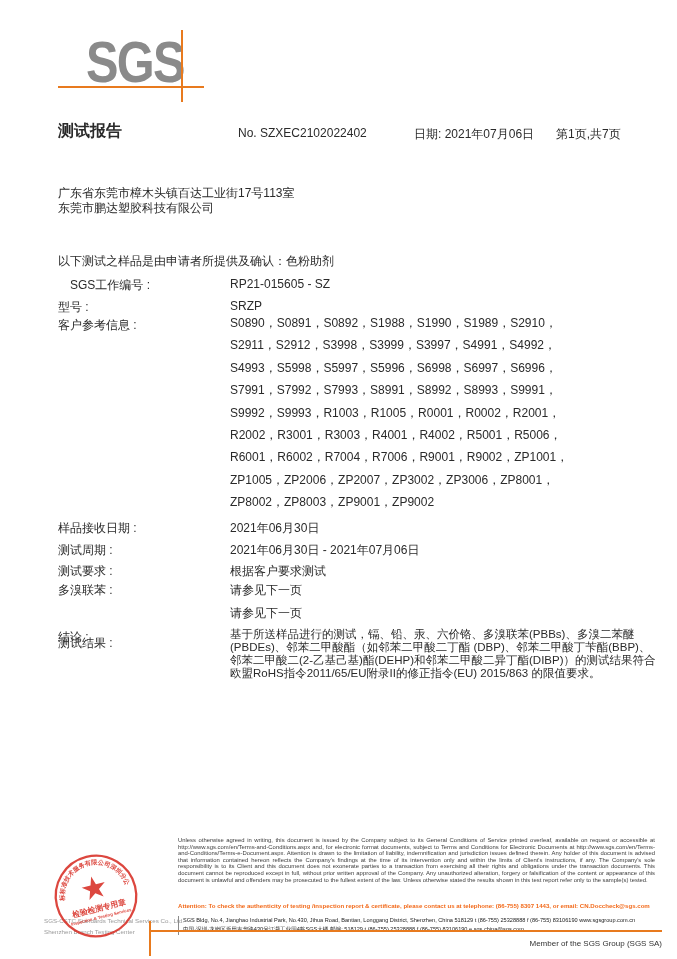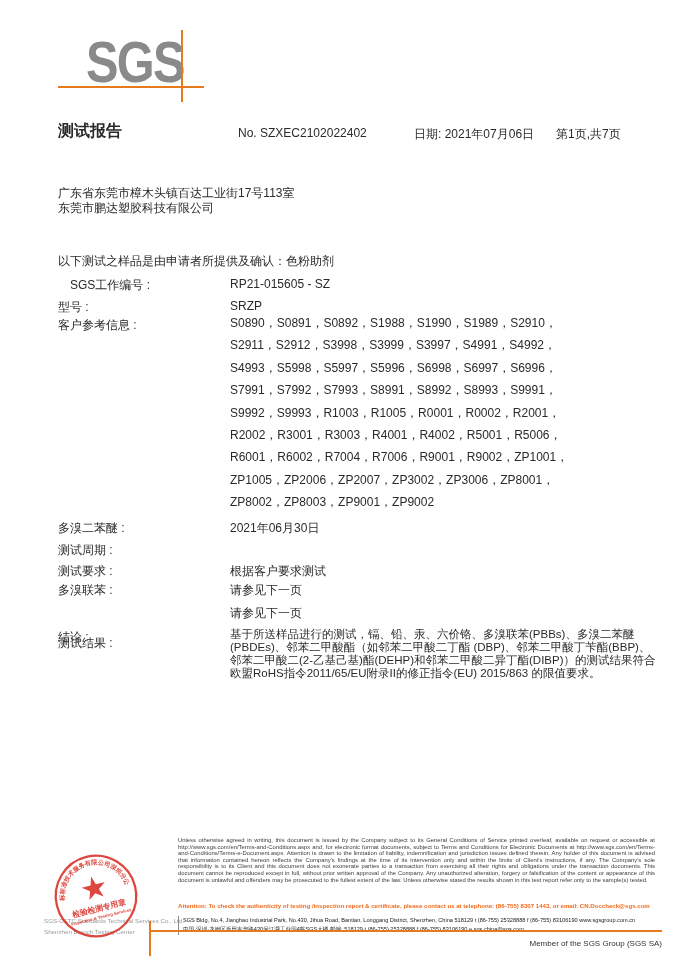--- a/index.html
+++ b/index.html
@@ -87,24 +87,25 @@
   <div class="ref-block">S0890，S0891，S0892，S1988，S1990，S1989，S2910，
 S2911，S2912，S3998，S3999，S3997，S4991，S4992，
 S4993，S5998，S5997，S5996，S6998，S6997，S6996，
 S7991，S7992，S7993，S8991，S8992，S8993，S9991，
 S9992，S9993，R1003，R1005，R0001，R0002，R2001，
 R2002，R3001，R3003，R4001，R4002，R5001，R5006，
 R6001，R6002，R7004，R7006，R9001，R9002，ZP1001，
 ZP1005，ZP2006，ZP2007，ZP3002，ZP3006，ZP8001，
 ZP8002，ZP8003，ZP9001，ZP9002</div>
 
-  <div class="lbl" style="top:520px;">多溴二苯醚 :</div>
+  <div class="lbl" style="top:520px;">样品接收日期 :</div>
   <div class="val" style="top:520px;">2021年06月30日</div>
 
   <div class="lbl" style="top:542px;">测试周期 :</div>
+  <div class="val" style="top:542px;">2021年06月30日 - 2021年07月06日</div>
 
   <div class="lbl" style="top:563px;">测试要求 :</div>
   <div class="val" style="top:563px;">根据客户要求测试</div>
 
   <div class="lbl" style="top:582px;">多溴联苯 :</div>
   <div class="val" style="top:582px;">请参见下一页</div>
 
   <div class="lbl" style="top:635px;">测试结果 :</div>
   <div class="val" style="top:605px;">请参见下一页</div>
 

